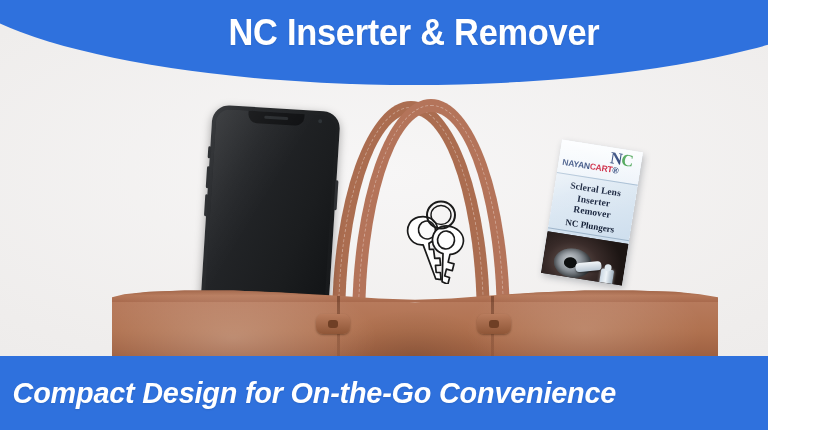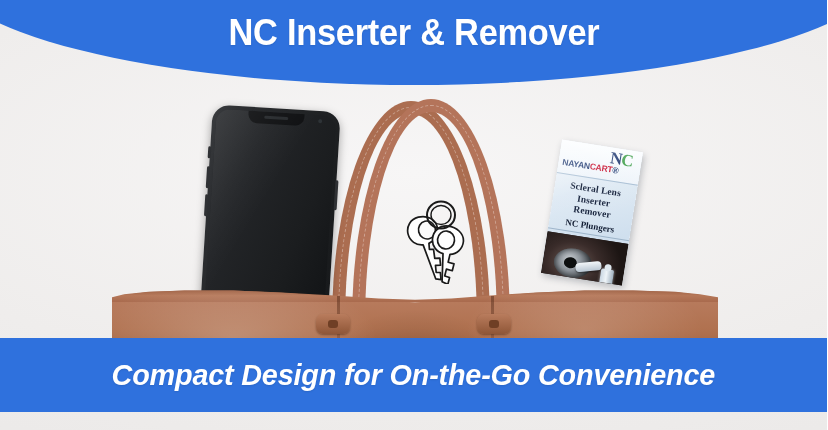--- a/index.html
+++ b/index.html
@@ -1,21 +1,21 @@
 <!DOCTYPE html>
 <html><head>
 <meta charset="utf-8">
 <style>
   * { margin:0; padding:0; box-sizing:border-box; }
   html,body { background:#ffffff; }
   body { font-family:"Liberation Sans", sans-serif; }
 
   #stage {
     position:relative;
-    width:827px; height:430px;
+    width:768px; height:430px;
     overflow:hidden;
     background:#737373;
   }
 
   
   .photo-bg{
     position:absolute; inset:0;
     background:
       radial-gradient(ellipse 120% 90% at 50% 40%, #f7f6f6 0%, #efedec 55%, #e9e7e6 100%);
   }
@@ -38,24 +38,24 @@
     font-size:37px;
     font-weight:bold;
     letter-spacing:-0.3px;
     transform:scaleX(0.93);
     white-space:nowrap;
     text-shadow:0 1px 2px rgba(0,0,0,0.10);
   }
 
   
   .bottom-banner{
-    position:absolute; left:0; right:0; bottom:18px;
+    position:absolute; left:0; right:0; bottom:0;
     height:74px;
     background:#2f71dd;
-    display:flex; align-items:center; justify-content:center;
+    display:flex; align-items:center; justify-content:flex-start;
   }
   .bottom-banner-text{
     color:#ffffff;
     font-family:"Liberation Sans", sans-serif;
     font-size:30px;
     font-weight:bold;
     font-style:italic;
     letter-spacing:-0.2px;
     transform:scaleX(0.96);
     white-space:nowrap;

